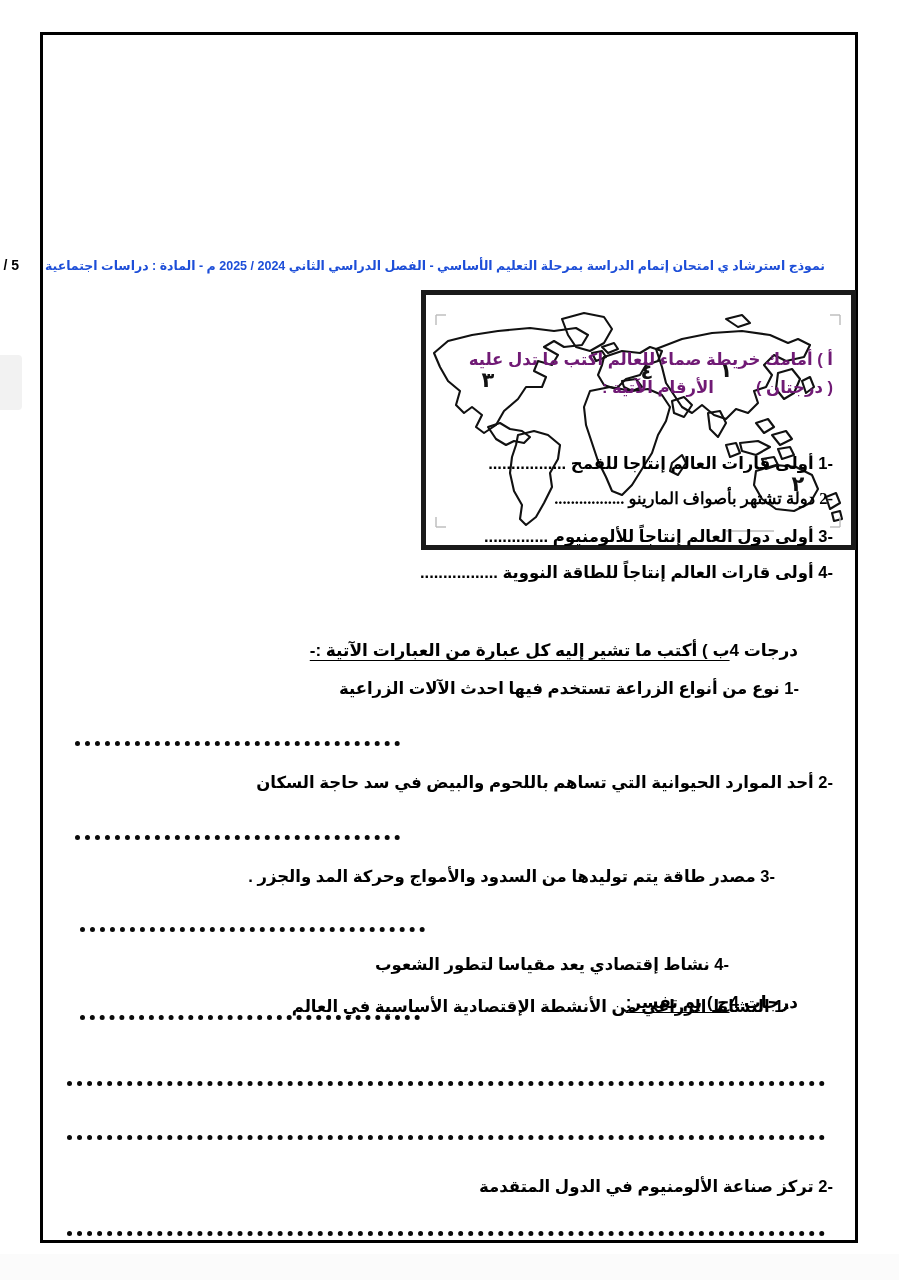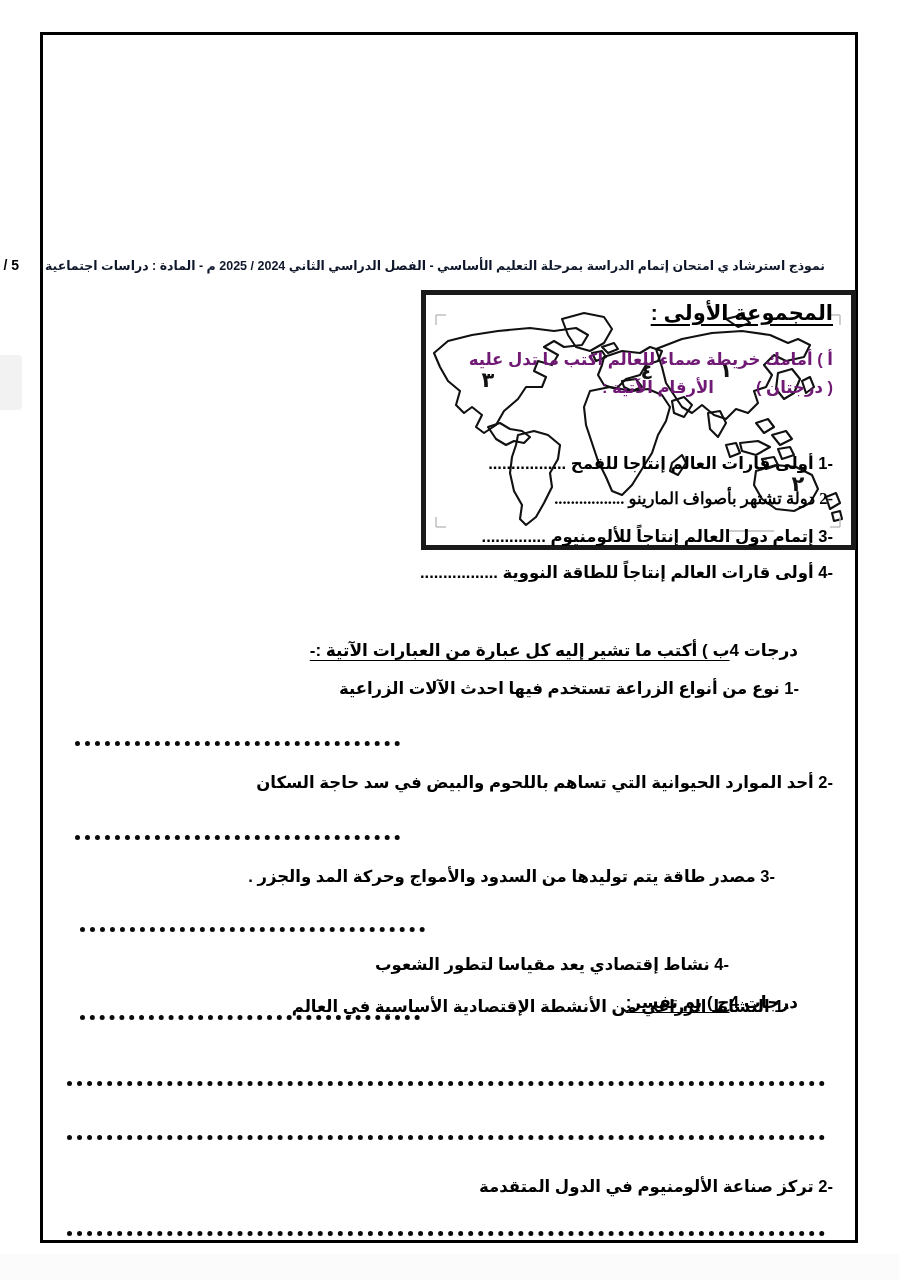--- a/index.html
+++ b/index.html
@@ -64,21 +64,21 @@
     flex-direction: row;
     align-items: center;
     justify-content: flex-start;
     padding: 0 30px 0 38px;
     box-sizing: border-box;
     direction: rtl;
   }
   #exam-header .hdr-text {
     font-size: 12.5px;
     font-weight: bold;
-    color: #0f172a;
+    color: #1d4ed8;
     white-space: nowrap;
     letter-spacing: -0.2px;
   }
   #exam-header .hdr-page {
     font-size: 14px;
     font-weight: bold;
     color: #000;
     margin-right: 26px;
     white-space: nowrap;
     direction: ltr;
@@ -260,23 +260,20 @@
             <path d="M414 232 L404 232"></path>
           <path d="M300 236 L348 236"></path>
         </g>
         <text class="map-num" x="300" y="82" text-anchor="middle">١</text>
         <text class="map-num" x="372" y="196" text-anchor="middle">٢</text>
         <text class="map-num" x="62" y="92" text-anchor="middle">٣</text>
         <text class="map-num" x="221" y="84" text-anchor="middle">٤</text>
       </svg>
     </div>
 
-    <div class="col-right" style="top:266px;">
-      <span class="grp-title">المجموعة الأولى :</span>
-    </div>
 
     <div class="col-right" style="top:312px;">
       <span class="q-lead">أ ) أمامك خريطة صماء للعالم اكتب ما تدل عليه</span>
     </div>
 
     <div class="col-right" style="top:340px;">
       <span class="q-lead">
         <span class="marks-inline">( درجتان )</span><span>الأرقام الآتية :</span>
       </span>
     </div>
@@ -288,21 +285,21 @@
     </div>
 
     <div class="q-item" style="position:absolute; top:452px; right:22px;font-family:Liberation Serif, serif;">
       <span class="txt-ltr">2-</span>
       <span>دولة تشتهر بأصواف المارينو</span>
       <span class="dots-short">.................</span>
     </div>
 
     <div class="q-item" style="position:absolute; top:489px; right:22px;">
       <span class="txt-ltr">3-</span>
-      <span>إتمام دول العالم إنتاجاً للألومنيوم</span>
+      <span>أولى دول العالم إنتاجاً للألومنيوم</span>
       <span class="dots-short">..............</span>
     </div>
 
     <div class="q-item" style="position:absolute; top:525px; right:22px;">
       <span class="txt-ltr">4-</span>
       <span>أولى قارات العالم إنتاجاً للطاقة النووية</span>
       <span class="dots-short">.................</span>
     </div>
 
     <div class="sec-head" style="position:absolute; top:605px; right:22px;">

